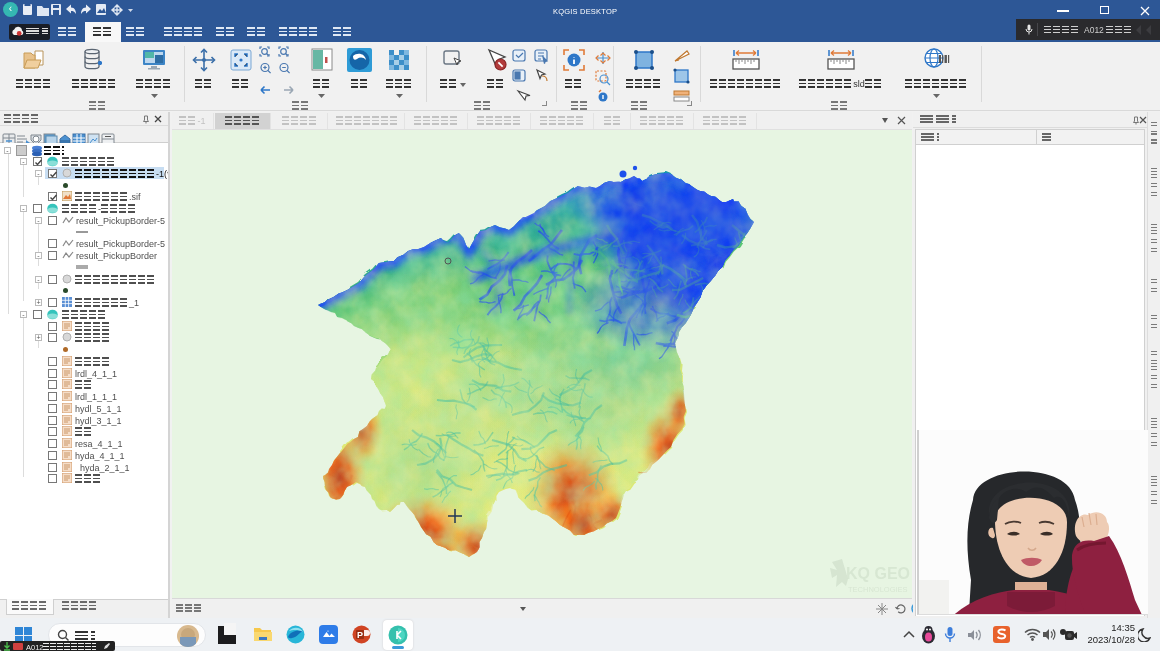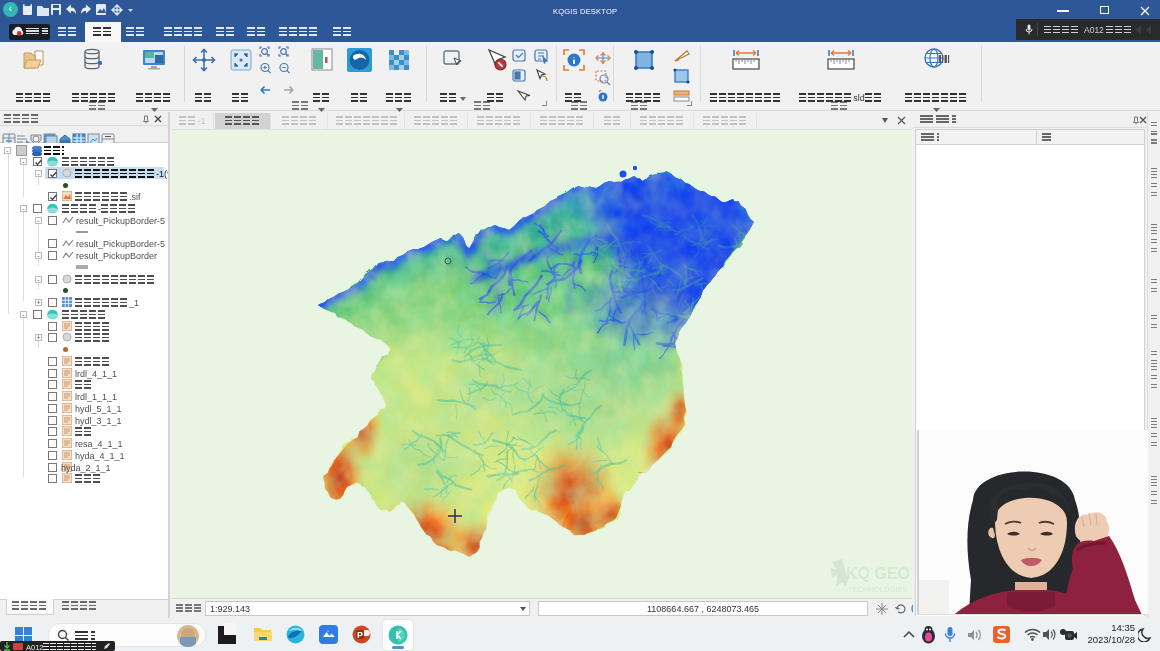--- a/index.html
+++ b/index.html
@@ -12,21 +12,21 @@
 .lbl{position:absolute;top:1px}
 .vline{position:absolute;width:1px;background:#dcdcdc}
 
 #titlebar{left:0;top:0;width:1160px;height:22px;background:#2d5796}
 #menubar{left:0;top:22px;width:1160px;height:20px;background:#2d5796}
 .mitem{position:absolute;top:4px;height:17px;color:#dfe8f4;font-size:10px;text-align:center}
 #ribbon{left:0;top:42px;width:1160px;height:69px;background:#f1f1f1;border-bottom:1px solid #d9d9d9}
 .rsep{position:absolute;top:4px;width:1px;height:56px;background:#d9d9d9}
 .rlabel{position:absolute;top:59px;font-size:9px;color:#777;text-align:center;width:60px}
 .rbtn{position:absolute;top:5px;text-align:center;font-size:9px;color:#333}
-.rbtn .lab{margin-top:18px}
+.rbtn .lab{margin-top:4px}
 
 #leftpanel{left:0;top:112px;width:170px;height:506px;background:#f0f0f0;border-right:2px solid #d4d4d4}
 #lp-head{position:absolute;left:0;top:0;width:168px;height:14px;background:#f0f0f0;border-bottom:1px solid #dcdcdc;font-size:9px;color:#666;padding:2px 4px}
 #lp-tools{position:absolute;left:0;top:15px;width:168px;height:16px;background:#f0f0f0;border-bottom:1px solid #cfcfcf}
 #lp-tree{position:absolute;left:0;top:31px;width:168px;height:456px;background:#fff;overflow:hidden;font-size:9px;color:#333}
 #lp-tabs{position:absolute;left:0;top:487px;width:168px;height:19px;background:#f0f0f0;font-size:9px;color:#6a6a6a}
 #map-tabbar{left:172px;top:112px;width:740px;height:18px;background:#f0f0f0;border-bottom:1px solid #e0e0e0}
 .mtab{position:absolute;top:1px;height:16px;font-size:9px;color:#c2c2c2;text-align:center;line-height:16px;border-right:1px solid #e3e3e3;padding:0 7px}
 #map-canvas{left:172px;top:130px;width:740px;height:468px;background:#e7f5e2;overflow:hidden}
 #map-canvas svg{filter:saturate(1.22) contrast(1.04)}
@@ -598,21 +598,21 @@
             <path d="M2 3h6M2 5h6M2 7h4" stroke="#c08850" stroke-width=".8"></path>
           </svg>
         <span class="lbl" style="left:75px">hyda_4_1_1</span>
       </div>
       <div class="tr" style="top:319px">
         <span class="cbx" style="left:48px"></span>
         <svg class="abs" style="left:62px;top:0" width="10" height="10" viewBox="0 0 10 10">
             <rect width="10" height="10" fill="#f5ddc8" stroke="#d09868"></rect>
             <path d="M2 3h6M2 5h6M2 7h4" stroke="#c08850" stroke-width=".8"></path>
           </svg>
-        <span class="lbl" style="left:61px">hyda_2_1_1</span>
+        <span class="lbl" style="left:80px">hyda_2_1_1</span>
       </div>
       <div class="tr" style="top:330px">
         <span class="cbx" style="left:48px"></span>
         <svg class="abs" style="left:62px;top:0" width="10" height="10" viewBox="0 0 10 10">
             <rect width="10" height="10" fill="#f5ddc8" stroke="#d09868"></rect>
             <path d="M2 3h6M2 5h6M2 7h4" stroke="#c08850" stroke-width=".8"></path>
           </svg>
         <span class="lbl" style="left:75px"><span class="z" style="width:3em"></span></span>
       </div>
     </div>
@@ -1266,23 +1266,21 @@
           <text x="676" y="462" font-size="7.5">TECHNOLOGIES</text>
           <path d="M660 432l5 8-7-2 2 10 5-3-1 12 6-5 4 4 2-7-6-20z" fill="#aebcac"></path>
         </g>
         <g stroke="#2a3a52" stroke-width="1.5" fill="none">
           <path d="M283 379v14M276 386h14"></path>
         </g>
         <circle cx="276" cy="131" r="3" fill="none" stroke="#555" stroke-width="1"></circle>
       </svg></div>
   <div class="abs" id="statusbar">
     <span class="z" style="position:absolute;left:4px;top:5px;width:3em;color:#777"></span>
-    <div class="abs" style="left:33px;top:2px;width:325px;height:15px;background:#fff;border:1px solid #c8c8c8;font-size:9px;color:#333;padding:2px 0 0 4px">1:929.143</div>
     <div class="abs" style="left:348px;top:8px;width:0;height:0;border:3.5px solid transparent;border-top:4.5px solid #555"></div>
-    <div class="abs" style="left:366px;top:2px;width:330px;height:15px;background:#fff;border:1px solid #c8c8c8;font-size:9px;color:#333;text-align:center;padding-top:2px">1108664.667 , 6248073.465</div>
     <svg class="abs" style="left:703px;top:3px" width="14" height="14" viewBox="0 0 14 14">
         <g stroke="#888" stroke-width="1">
           <path d="M7 1v12M1 7h12M3 3l8 8M11 3l-8 8"></path>
         </g>
       </svg>
     <svg class="abs" style="left:722px;top:3px" width="14" height="14" viewBox="0 0 14 14">
         <path d="M3 7a4 4 0 1 1 1.2 2.8M3 7l-1.5-2M3 7l2.5-.5" fill="none" stroke="#666" stroke-width="1.2"></path>
       </svg>
     <svg class="abs" style="left:738px;top:2px" width="15" height="15" viewBox="0 0 15 15">
         <circle cx="7.5" cy="7.5" r="5.5" fill="none" stroke="#3a9ad9" stroke-width="1.5"></circle>

